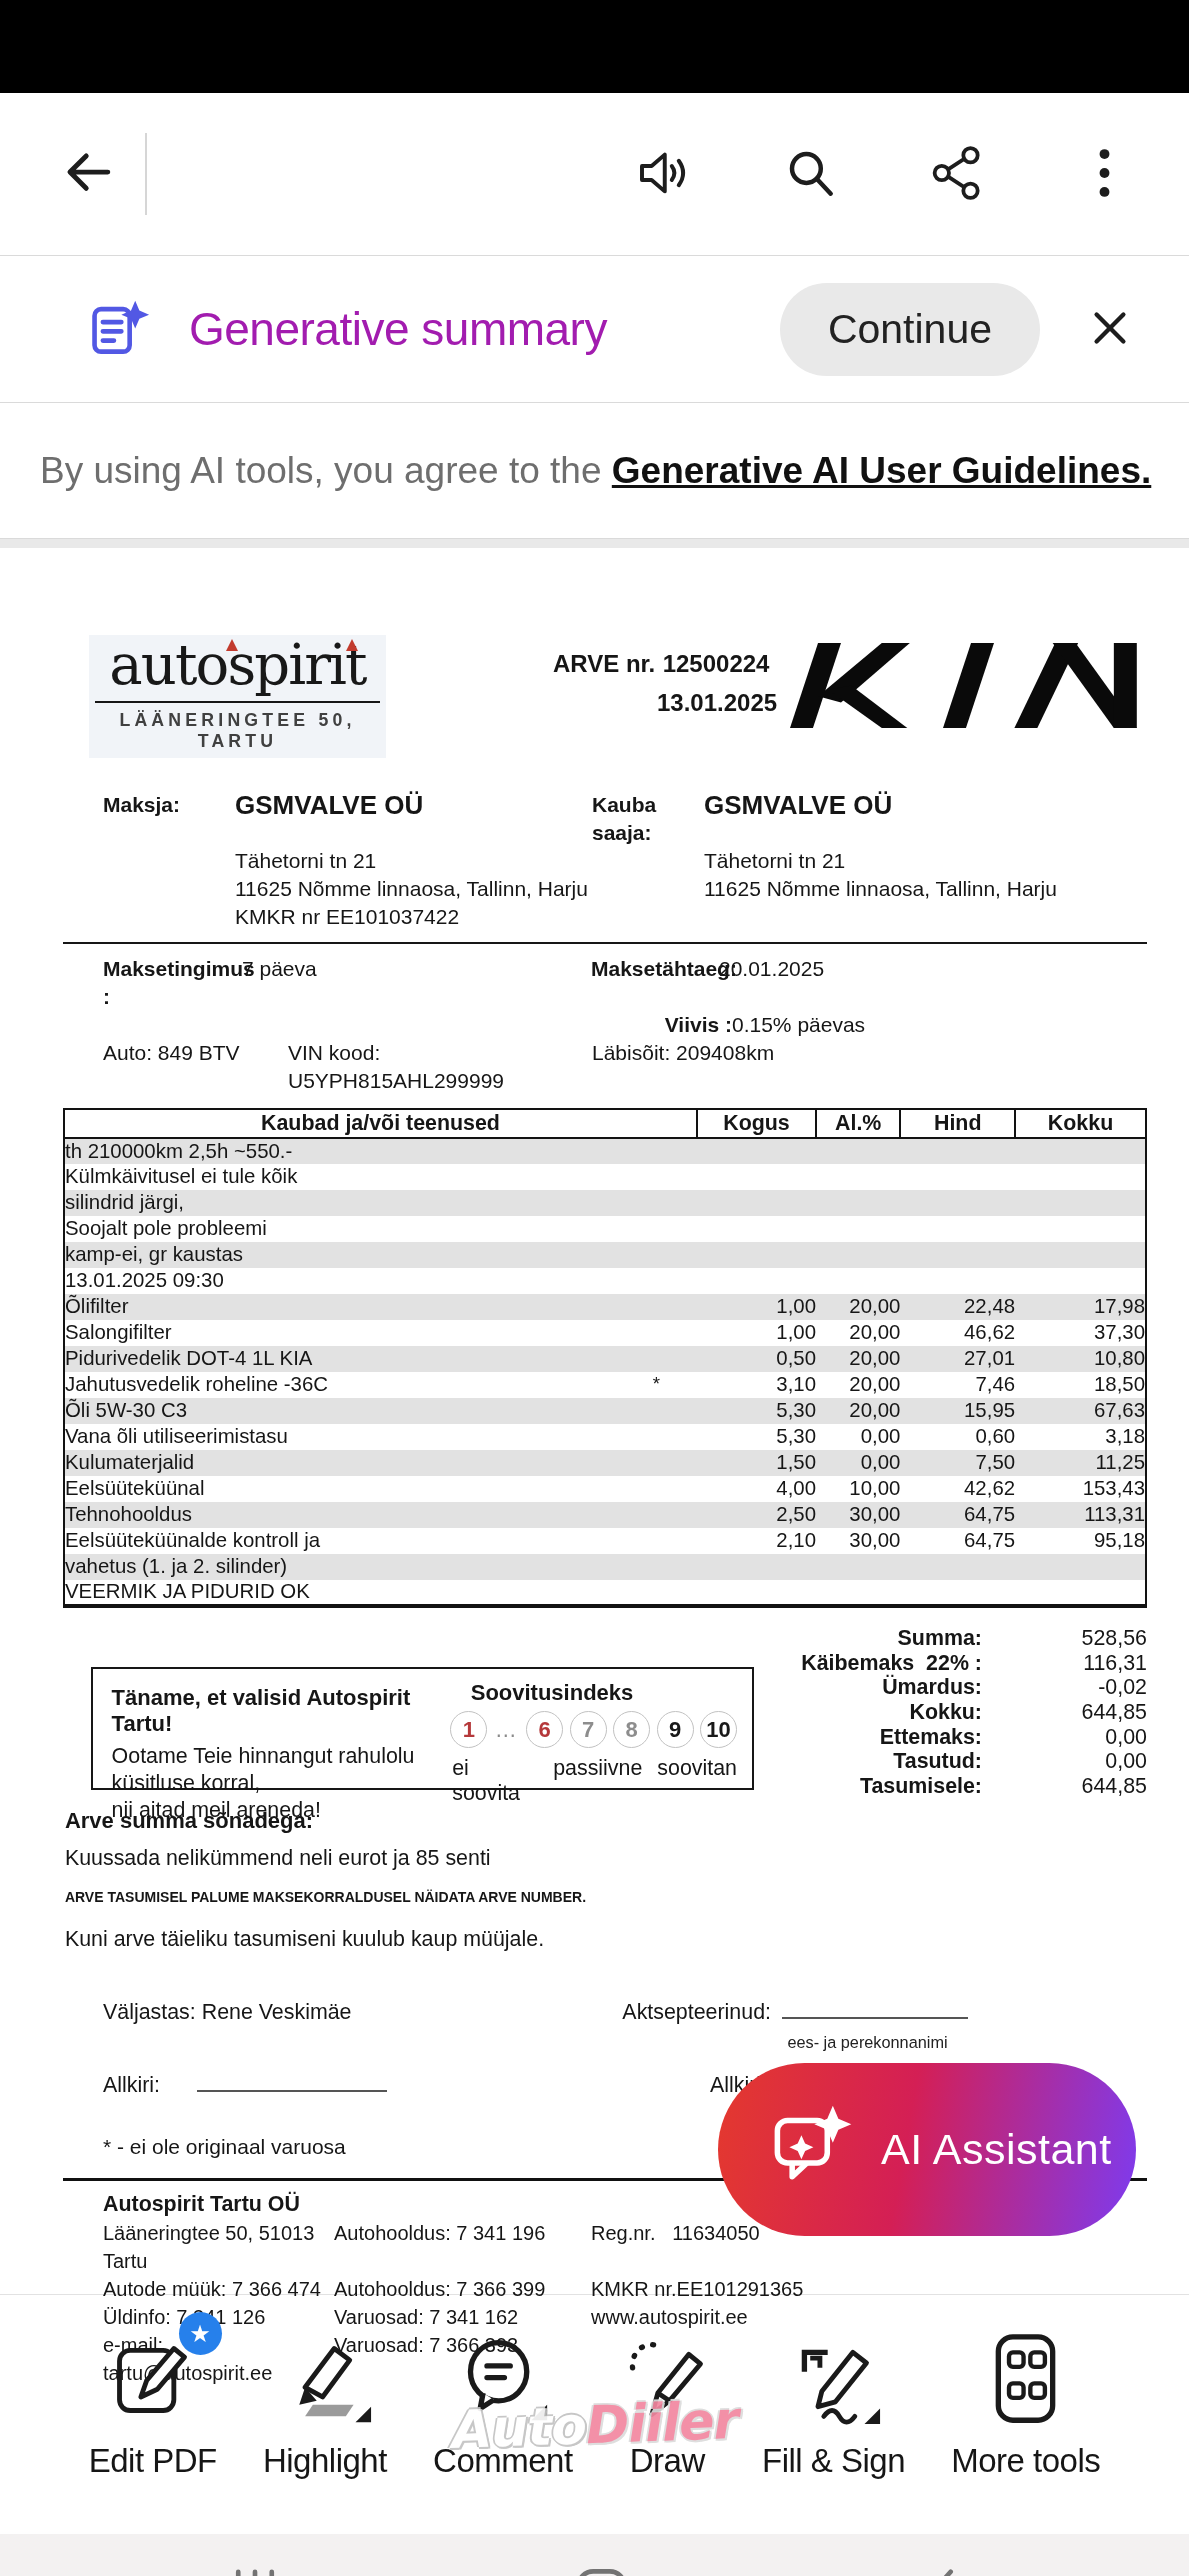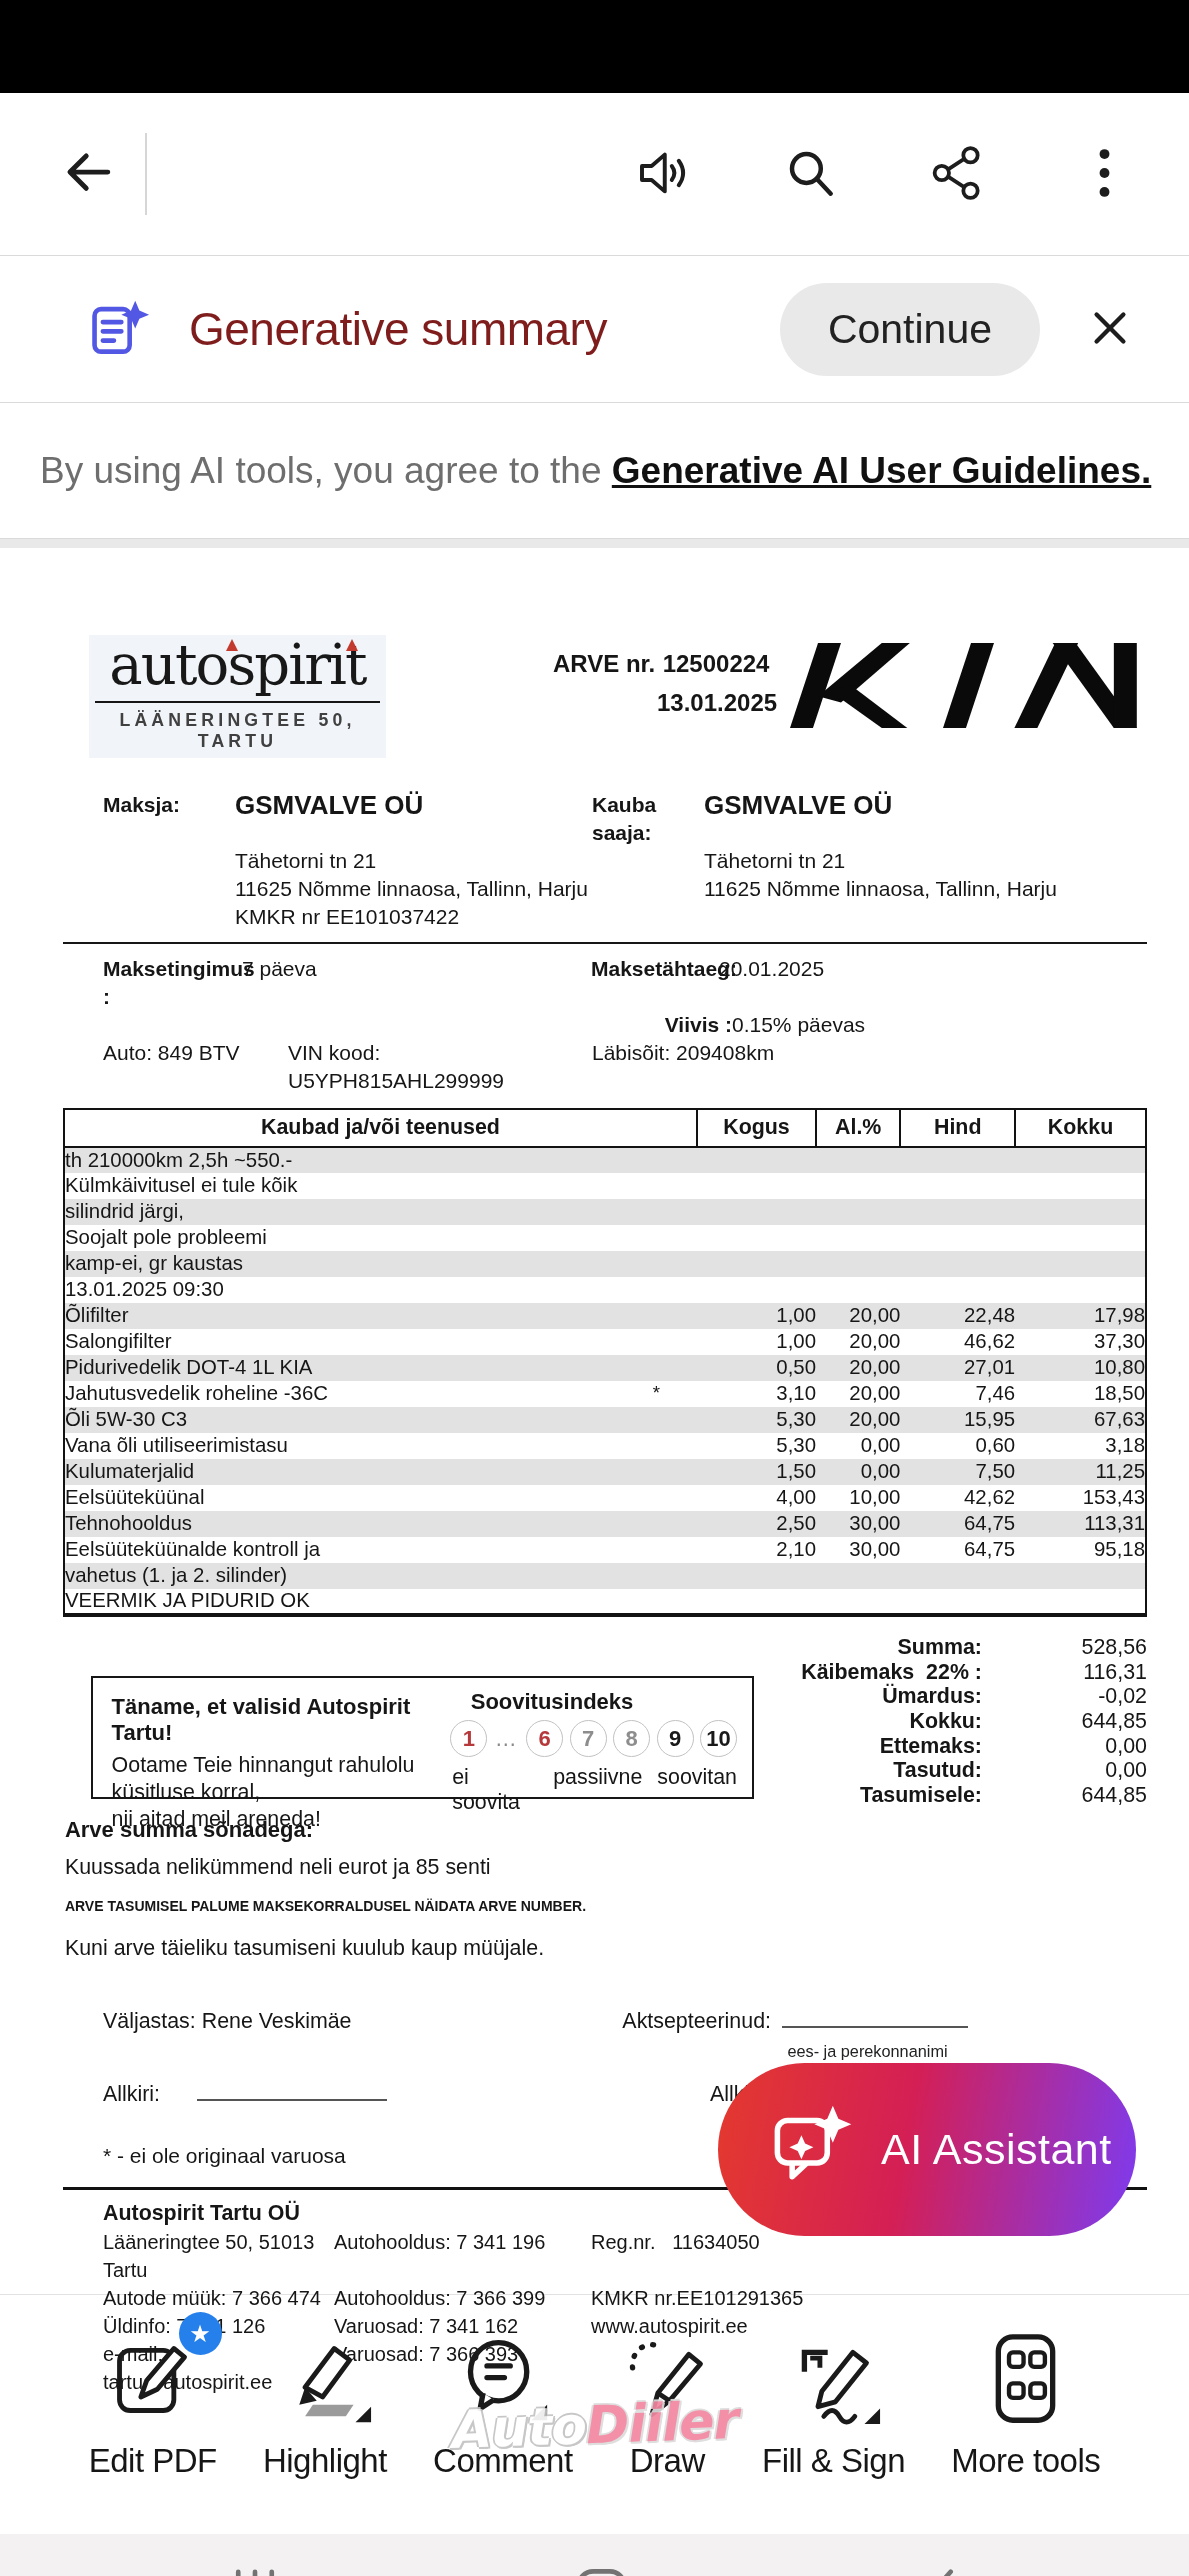--- a/index.html
+++ b/index.html
@@ -13,21 +13,21 @@
   .appbar { height:163px; background:#fff; border-bottom:1.9px solid #dadada; display:flex; align-items:center; }
   .icon-btn { background:none; border:none; padding:0; cursor:pointer; display:flex; align-items:center; justify-content:center; width:58px; height:58px; }
   .appbar .back { margin-left:59px; }
   .vdiv { width:1.9px; height:82px; background:#d6d6d6; margin-left:28px; }
   .spacer { flex:1; }
   .right-icons { display:flex; align-items:center; gap:89px; margin-right:56px; }
 
   
   .banner { height:147px; background:#fff; border-bottom:1.9px solid #dadada; display:flex; align-items:center; padding:0 50px 0 89px; }
   .gen-icon { width:61px; height:61px; flex:0 0 auto; }
-  .banner h1 { font-size:46px; font-weight:500; color:#7f1d1d; margin-left:39px; flex:1; letter-spacing:-0.5px; }
+  .banner h1 { font-size:46px; font-weight:500; color:#a21caf; margin-left:39px; flex:1; letter-spacing:-0.5px; }
   .pill { background:#e9e9e9; border:none; border-radius:48px; height:93px; padding:0 48px; font-size:41px; font-weight:500; color:#222; font-family:inherit; cursor:pointer; }
   .close-btn { margin-left:41px; }
 
   
   .consent { height:136px; border-bottom:1.9px solid #dadada; display:flex; align-items:center; padding-left:40px; background:#fff; }
   .consent p { font-size:37px; color:#6e6e6e; }
   .consent a { color:#111; font-weight:700; text-decoration:underline; cursor:pointer; }
 
   .viewerband { height:9.3px; background:#e9e9e9; }
 
@@ -57,21 +57,21 @@
   .hr1 { border-top:2.8px solid #161616; margin-top:11px; }
 
   .terms { margin-top:11px; font-size:21px; }
   .trow { display:flex; line-height:28px; }
   .w150 { width:139px; } .w376 { width:349px; } .w138 { width:128px; }
   .w199 { width:185px; } .w327 { width:304px; }
   .viivis-lbl { margin-left:543px; width:126px; text-align:right; font-weight:700; }
   .pre { white-space:pre-wrap; }
 
   table.items { width:100%; border-collapse:collapse; margin-top:13px; border:2.8px solid #121212; border-bottom-width:4.6px; }
-  table.items thead th { font-size:21.4px; font-weight:700; height:38px; border-bottom:2.8px solid #121212; border-right:2.8px solid #121212; text-align:center; background:#fff; }
+  table.items thead th { font-size:21.4px; font-weight:700; height:29px; border-bottom:2.8px solid #121212; border-right:2.8px solid #121212; text-align:center; background:#fff; }
   table.items thead th:last-child { border-right:none; }
   table.items tbody td { height:26px; font-size:20.4px; vertical-align:middle; padding:0; }
   table.items tbody tr:nth-child(odd) { background:#e2e2e2; }
   td.desc { padding-left:20.4px; }
   td.desc .note { float:right; margin-right:37px; font-size:18.6px; }
   td.num { text-align:right; padding-right:24px; }
 
   .sumrow { position:relative; height:197px; }
   .totals { position:absolute; right:0; top:18.6px; font-size:21.4px; }
   .totrow { display:flex; justify-content:flex-end; line-height:24.6px; }

